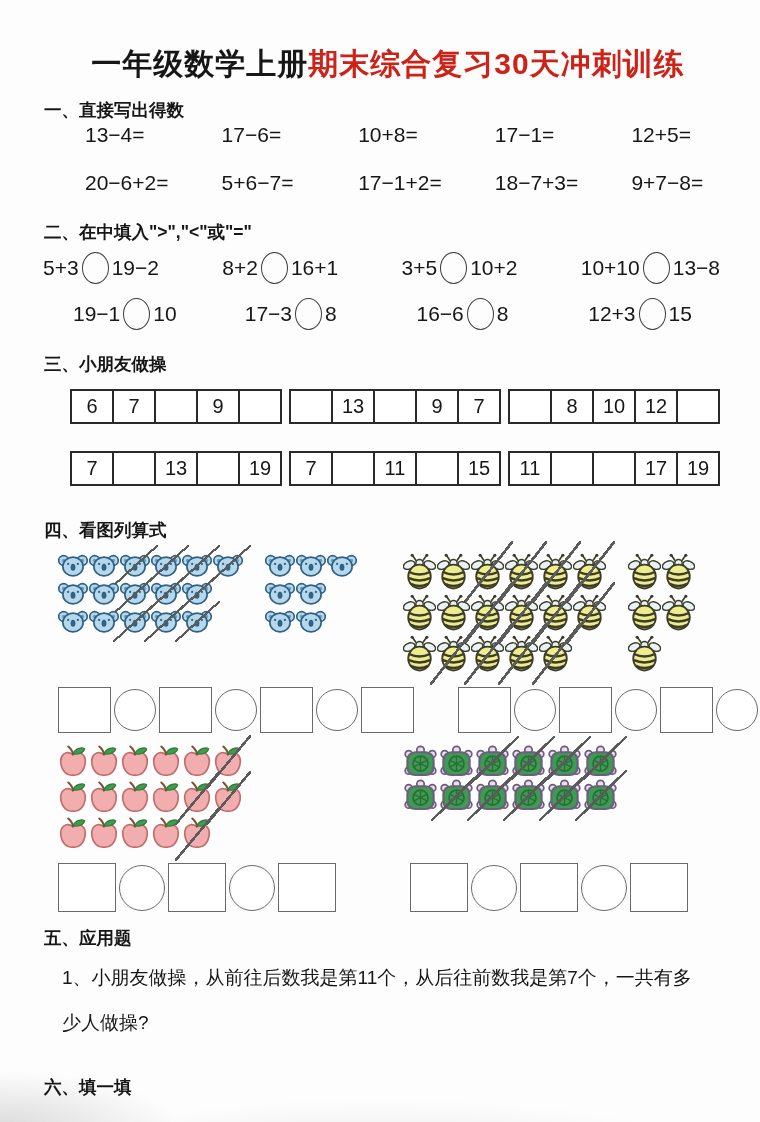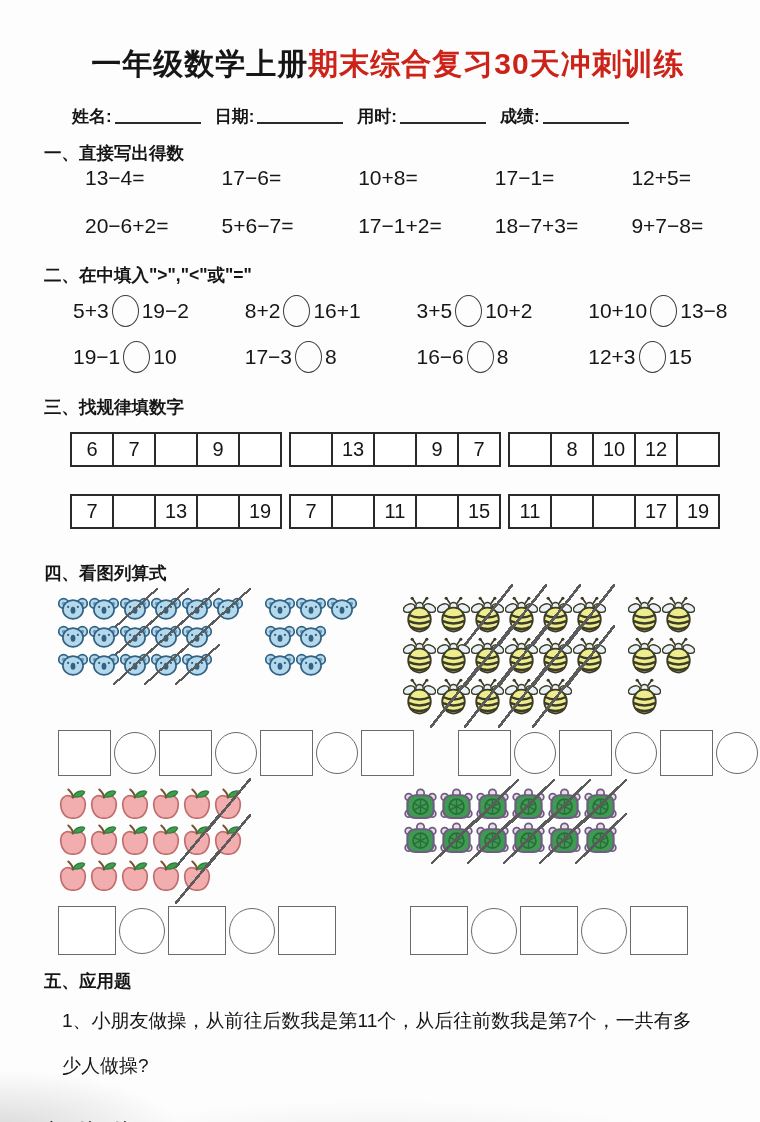--- a/index.html
+++ b/index.html
@@ -29,21 +29,21 @@
 
   
   .calc-row{display:grid;grid-template-columns:repeat(5,1fr);padding:0 12px 0 45px;font-size:21px;}
   .calc-row .expr{padding-left:40px;white-space:nowrap;}
   .calc-r1{margin-top:1px;} .calc-r2{margin-top:24px;}
 
   
   .cmp-row{display:grid;grid-template-columns:repeat(4,1fr);padding:0 8px 0 45px;font-size:21px;align-items:center;}
   .cmp-item{padding-left:28px;white-space:nowrap;display:flex;align-items:center;}
   .cmp-circle{display:inline-block;width:25px;height:30px;border:1.6px solid #3c3c3c;border-radius:50%;margin:0 3px;flex:0 0 auto;}
-  .cmp-r1{margin-top:8px;} .cmp-r2{margin-top:14px;}
+  .cmp-r1{margin-top:8px;padding-left:15px;} .cmp-r2{margin-top:14px;}
 
   
   .tbl-row{display:flex;justify-content:space-between;padding:0 20px 0 70px;}
   .tbl-r1{margin-top:13px;} .tbl-r2{margin-top:27px;}
   .num-table{display:flex;border:2px solid #2a2a2a;background:#fff;}
   .num-cell{width:40px;height:31px;border-left:2px solid #2a2a2a;display:flex;align-items:center;justify-content:center;font-size:20px;}
   .num-cell:first-child{border-left:none;}
 
   
   .fig-grid{display:grid;grid-template-columns:1fr 1fr;column-gap:26px;padding:0 18px 0 58px;}
@@ -68,26 +68,20 @@
   
   .problem{margin:6px 48px 0 62px;font-size:19px;line-height:2.35;}
 </style>
 </head>
 <body>
 
 <div class="page">
 
   <h1 class="title"><span>一年级数学上册</span><span class="red">期末综合复习30天冲刺训练</span></h1>
 
-  <div class="meta" id="meta-row">
-      <span class="fld"><span>姓名:</span><span class="blank"></span></span>
-      <span class="fld"><span>日期:</span><span class="blank"></span></span>
-      <span class="fld"><span>用时:</span><span class="blank"></span></span>
-      <span class="fld"><span>成绩:</span><span class="blank"></span></span>
-    </div>
 
   <div class="sec-h h1x">一、直接写出得数</div>
   <div class="calc-row calc-r1" id="calc-row-1">
       <span class="expr">13−4=</span>
       <span class="expr">17−6=</span>
       <span class="expr">10+8=</span>
       <span class="expr">17−1=</span>
       <span class="expr">12+5=</span>
     </div>
   <div class="calc-row calc-r2" id="calc-row-2">
@@ -137,21 +131,21 @@
         <span class="cmp-circle"></span>
         <span>8</span>
       </span>
       <span class="cmp-item">
         <span>12+3</span>
         <span class="cmp-circle"></span>
         <span>15</span>
       </span>
     </div>
 
-  <div class="sec-h h3x">三、找规律填数字</div>
+  <div class="sec-h h3x">三、小朋友做操</div>
   <div class="tbl-row tbl-r1" id="tbl-row-1">
       <div class="num-table">
         <div class="num-cell">6</div>
         <div class="num-cell">7</div>
         <div class="num-cell"></div>
         <div class="num-cell">9</div>
         <div class="num-cell"></div>
       </div>
       <div class="num-table">
         <div class="num-cell"></div>

